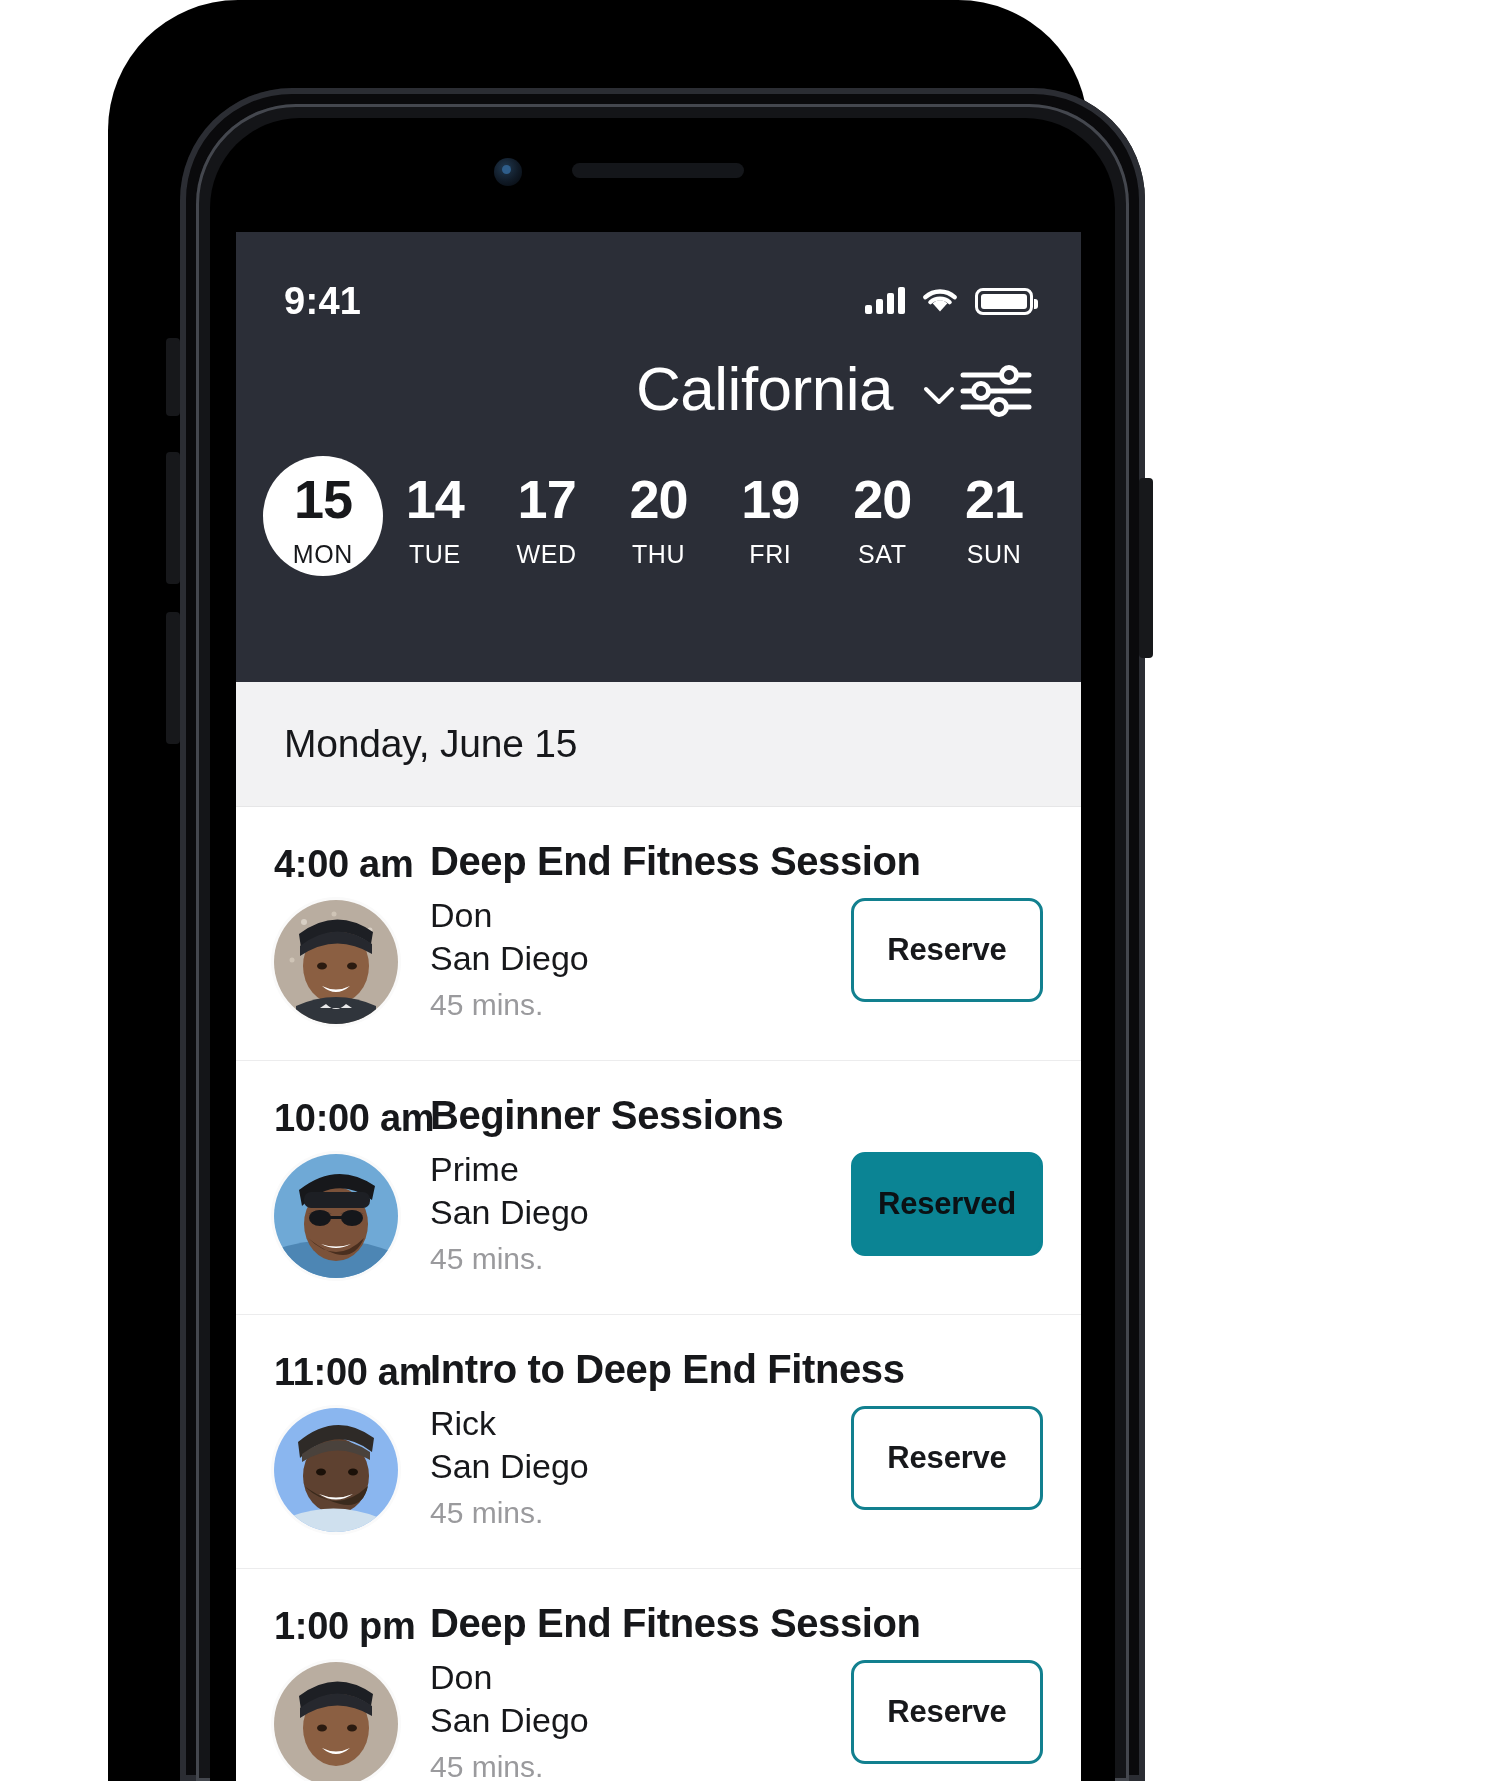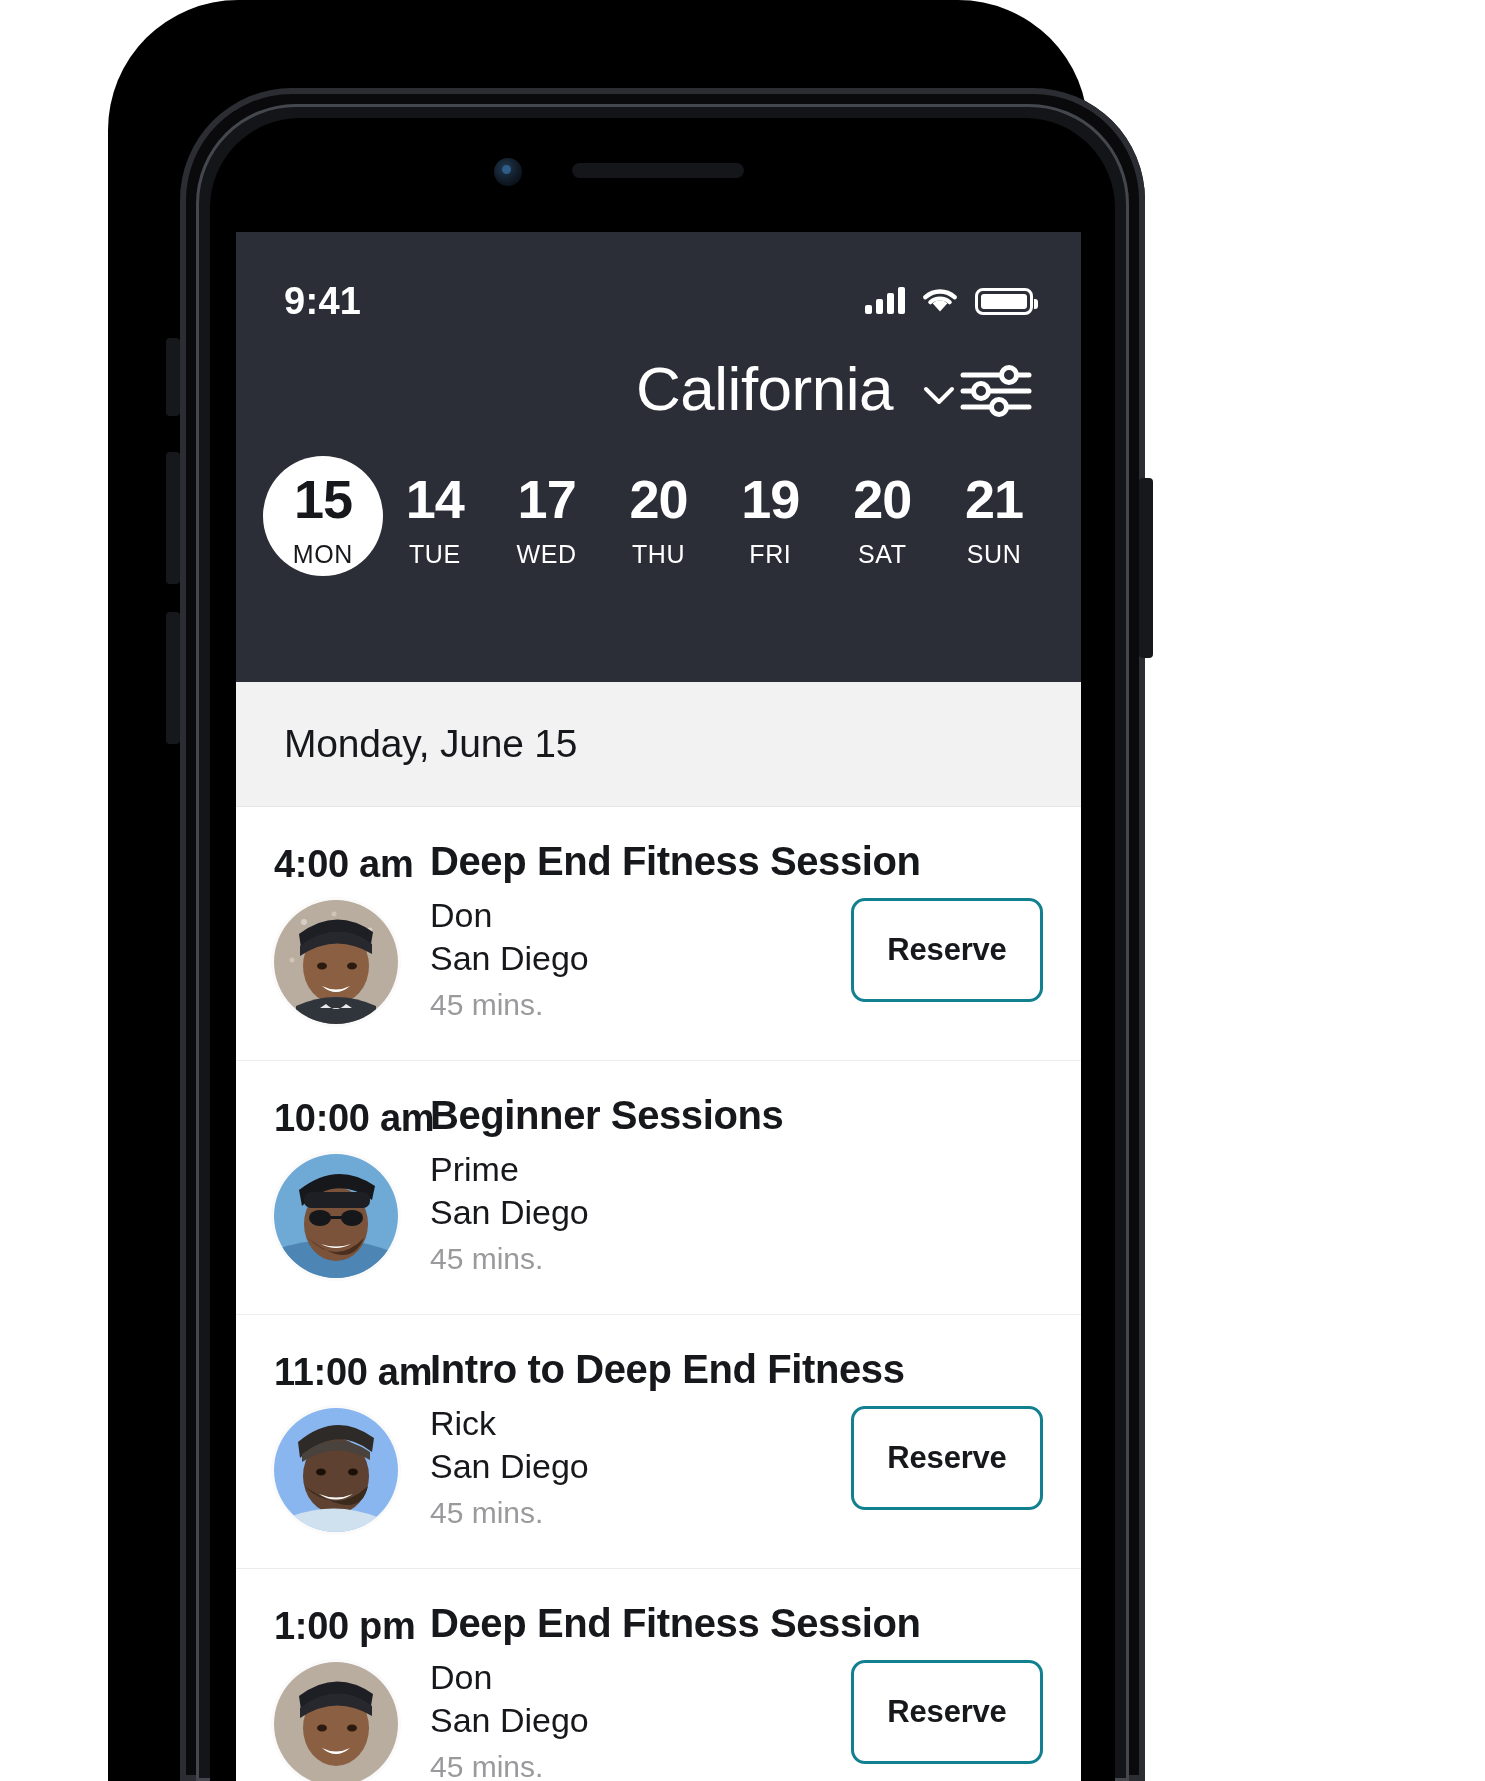--- a/index.html
+++ b/index.html
@@ -375,20 +375,23 @@
               <path d="M47 90 q15 8 30 0 q-15 5 -30 0 Z" fill="#ffffff"></path>
             </svg>
           </div>
           <div class="info">
             <div class="title">Beginner Sessions</div>
             <div class="coach">Prime</div>
             <div class="city">San Diego</div>
             <div class="dur">45 mins.</div>
           </div>
         </div>
+        <div class="btn-wrap">
+          <div class="rsv-btn filled">Reserved</div>
+        </div>
       </div>
 
       <div class="row">
         <div class="time">11:00 am</div>
         <div class="row-body">
           <div class="avatar">
             <svg class="face" viewBox="0 0 124 124">
               <rect width="124" height="124" fill="#8ab6ef"></rect>
               <ellipse cx="62" cy="68" rx="33" ry="38" fill="#5e4130"></ellipse>
               <path d="M26 50 q36 -34 72 -6 l2 -14 q-38 -28 -76 4 Z" fill="#2e2a27"></path>

